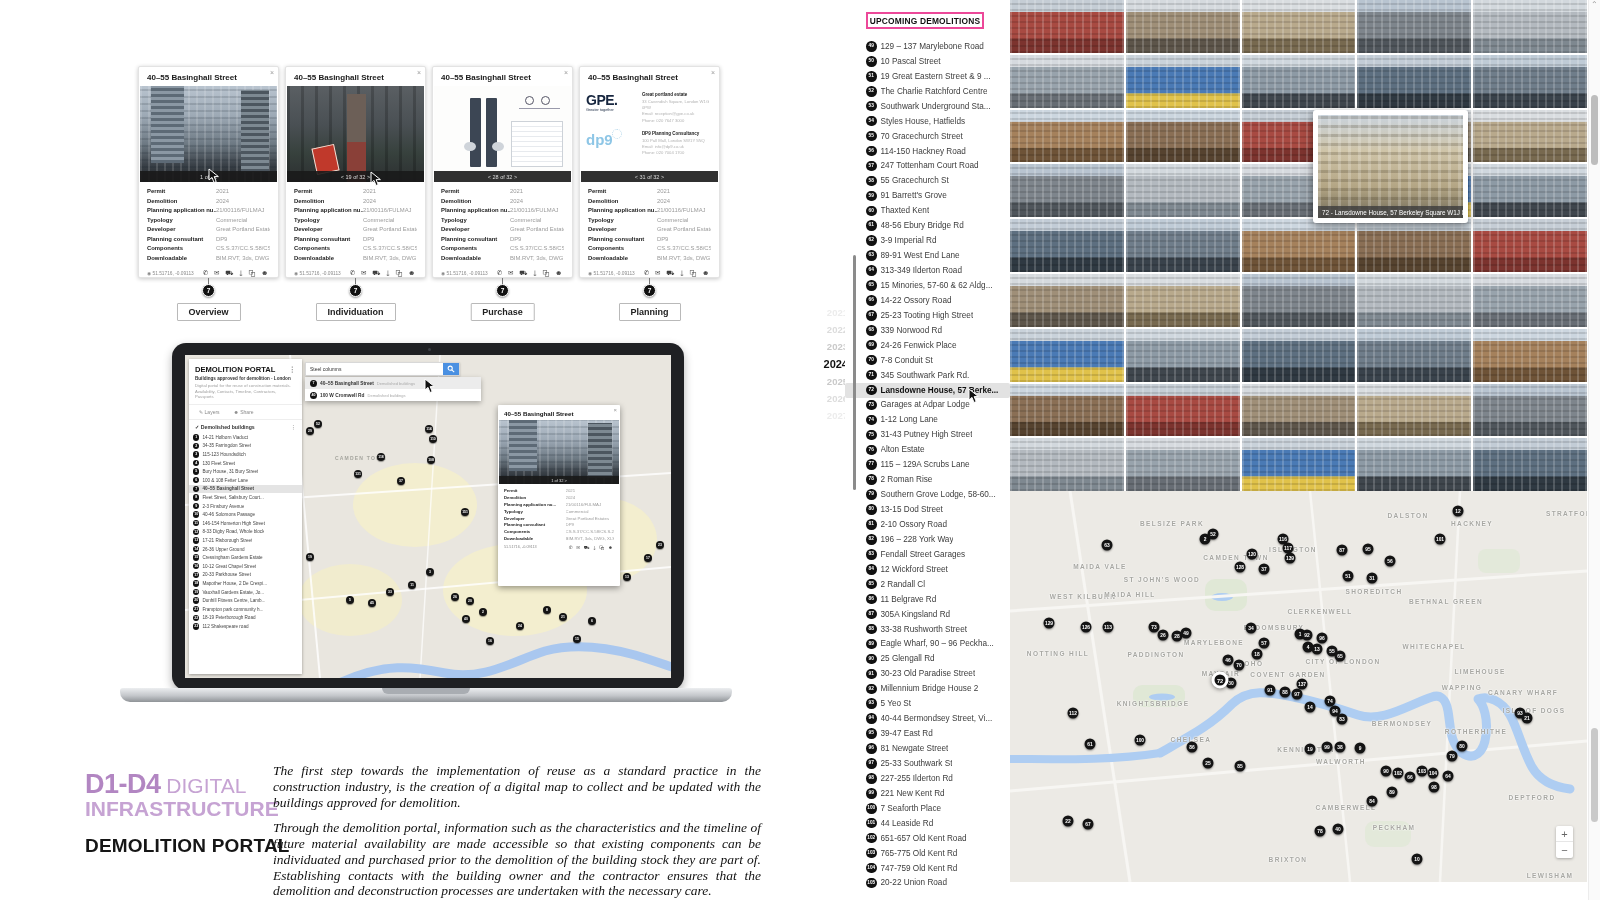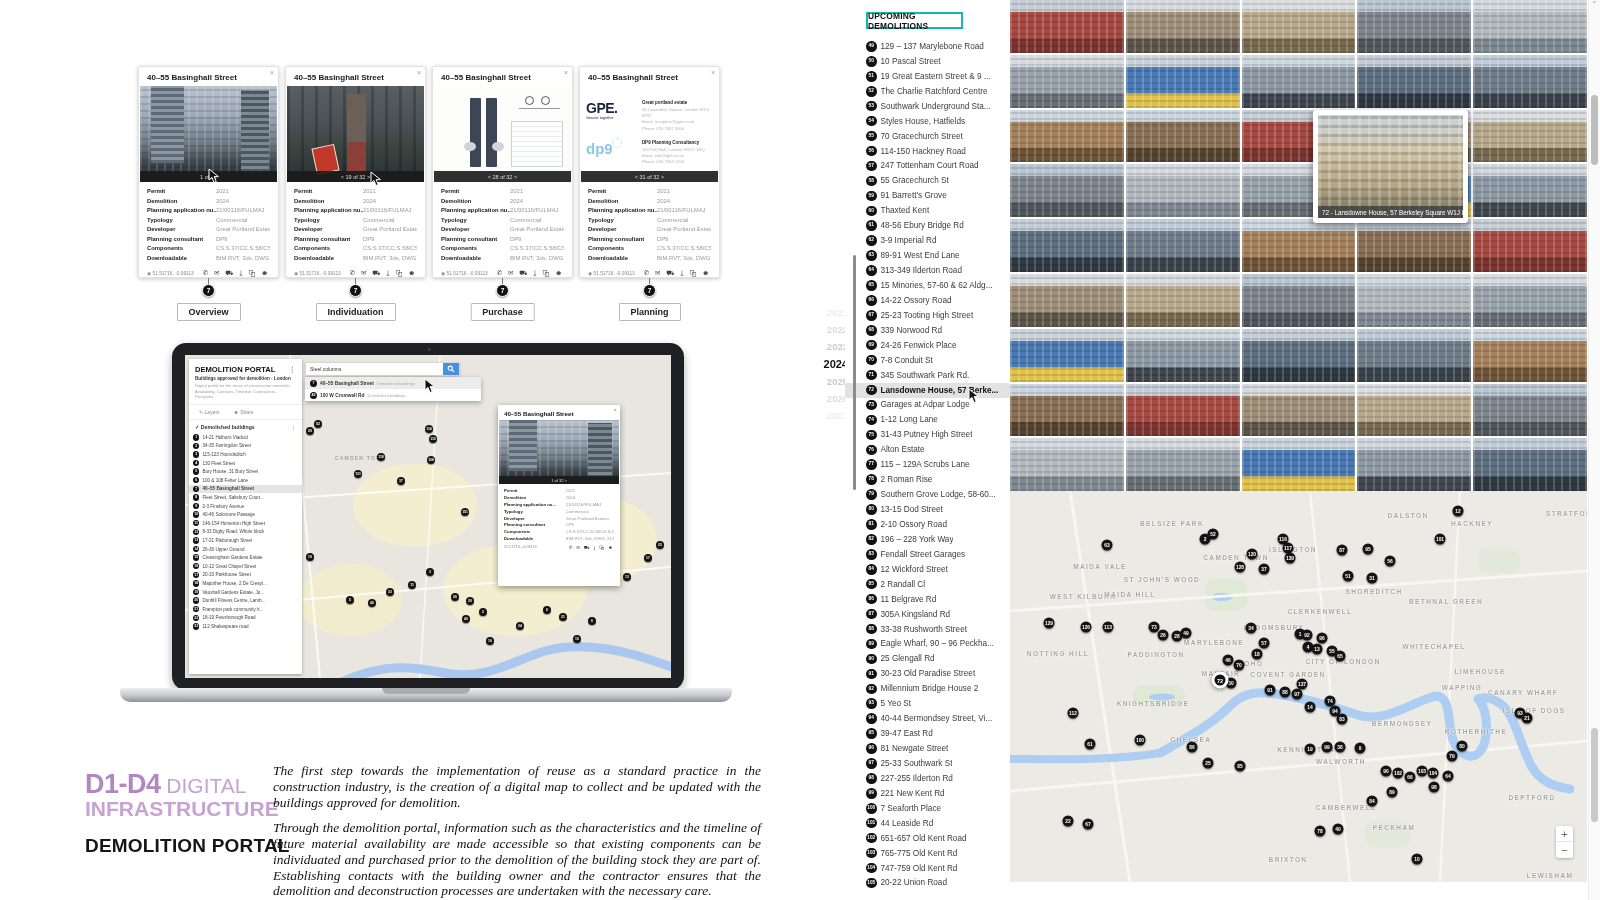--- a/index.html
+++ b/index.html
@@ -59,21 +59,21 @@
     background:#cfd4da; border-radius:50%; }
   .m-draw .diag { position:absolute; right:8%; top:8%; width:30%; height:16%;
     border-bottom:1px solid #99a; }
   .m-draw .diag i { position:absolute; top:2px; width:9px; height:9px; border:1px solid #556;
     border-radius:50%; }
   .m-draw .diag i.c1 { left:6px; } .m-draw .diag i.c2 { left:22px; }
   .m-draw .spec { position:absolute; right:6%; top:36%; width:38%; height:48%;
     background:repeating-linear-gradient(0deg,#fff 0 4px,#e7eaee 4px 5px);
     border:1px solid #cdd2d8; }
   .m-contacts { background:#fff; padding:6px 5px; font-size:4.2px; }
-  .crow { display:flex; margin-bottom:7px;margin-top:8px; }
+  .crow { display:flex; margin-bottom:7px; }
   .logo-gpe { width:44%; color:#17263f; font-size:14px; font-weight:bold; letter-spacing:-.5px; }
   .logo-gpe small { display:block; font-size:3.8px; font-weight:normal; color:#17263f; letter-spacing:0; }
   .logo-dp9 { width:44%; color:#8ec6e6; font-size:15px; font-weight:bold; position:relative; }
   .logo-dp9 .dots { position:absolute; left:26px; top:-2px; width:10px; height:10px;
     border:1px dotted #b9d9ec; border-radius:50%; }
   .ctext { width:56%; color:#b3b3b3; line-height:1.5; }
   .ctext b { display:block; color:#222; font-size:4.5px; }
 
   
   .laptop { position:absolute; left:120px; top:343px; width:612px; height:362px; }
@@ -148,22 +148,22 @@
   .h-line1 .rest { font-size:21px; font-weight:400; color:#c6a3d3; letter-spacing:0; }
   .h-line2 { font-size:21px; font-weight:700; color:#c6a3d3; margin-top:-3px; }
   .h-line3 { font-size:19px; font-weight:800; color:#161616; margin-top:14px; letter-spacing:.2px; }
   .paras { position:absolute; left:273px; top:763px; width:488px;
     font-family:"Liberation Serif", serif; font-style:italic; font-size:13.5px;
     line-height:1.18; color:#111; text-align:justify; }
   .paras p + p { margin-top:9px; }
 
   
   .sidebar { position:absolute; left:845px; top:0; width:165px; height:900px; background:#fff; }
-  .sb-header { position:absolute; left:21px; top:12px; width:97px; height:17px;
-    border:2px solid #14b8a6; display:flex; align-items:center; justify-content:center;
+  .sb-header { position:absolute; left:21px; top:12px; width:118px; height:17px;
+    border:2px solid #ec4899; display:flex; align-items:center; justify-content:center;
     font-size:8.4px; font-weight:bold; letter-spacing:.2px; color:#111; background:#fff; }
   .sb-list { position:absolute; left:0; top:39px; width:165px; }
   .srow2 { display:flex; align-items:center; height:14.95px; padding-left:21px; }
   .srow2 .n { flex:0 0 10.5px; width:10.5px; height:10.5px; border-radius:50%; background:#111;
     color:#fff; font-size:4.8px; font-weight:bold; text-align:center; line-height:10.7px; }
   .srow2 .t { font-size:8.2px; color:#3c3c3c; margin-left:4px; white-space:nowrap;
     overflow:hidden; text-overflow:ellipsis; max-width:128px; }
   .srow2.sel { background:#e2e2e2; border-radius:2px; }
   .srow2.sel .t { font-weight:bold; color:#111; }
   .sb-scroll { position:absolute; left:853px; top:255px; width:3px; height:235px;

